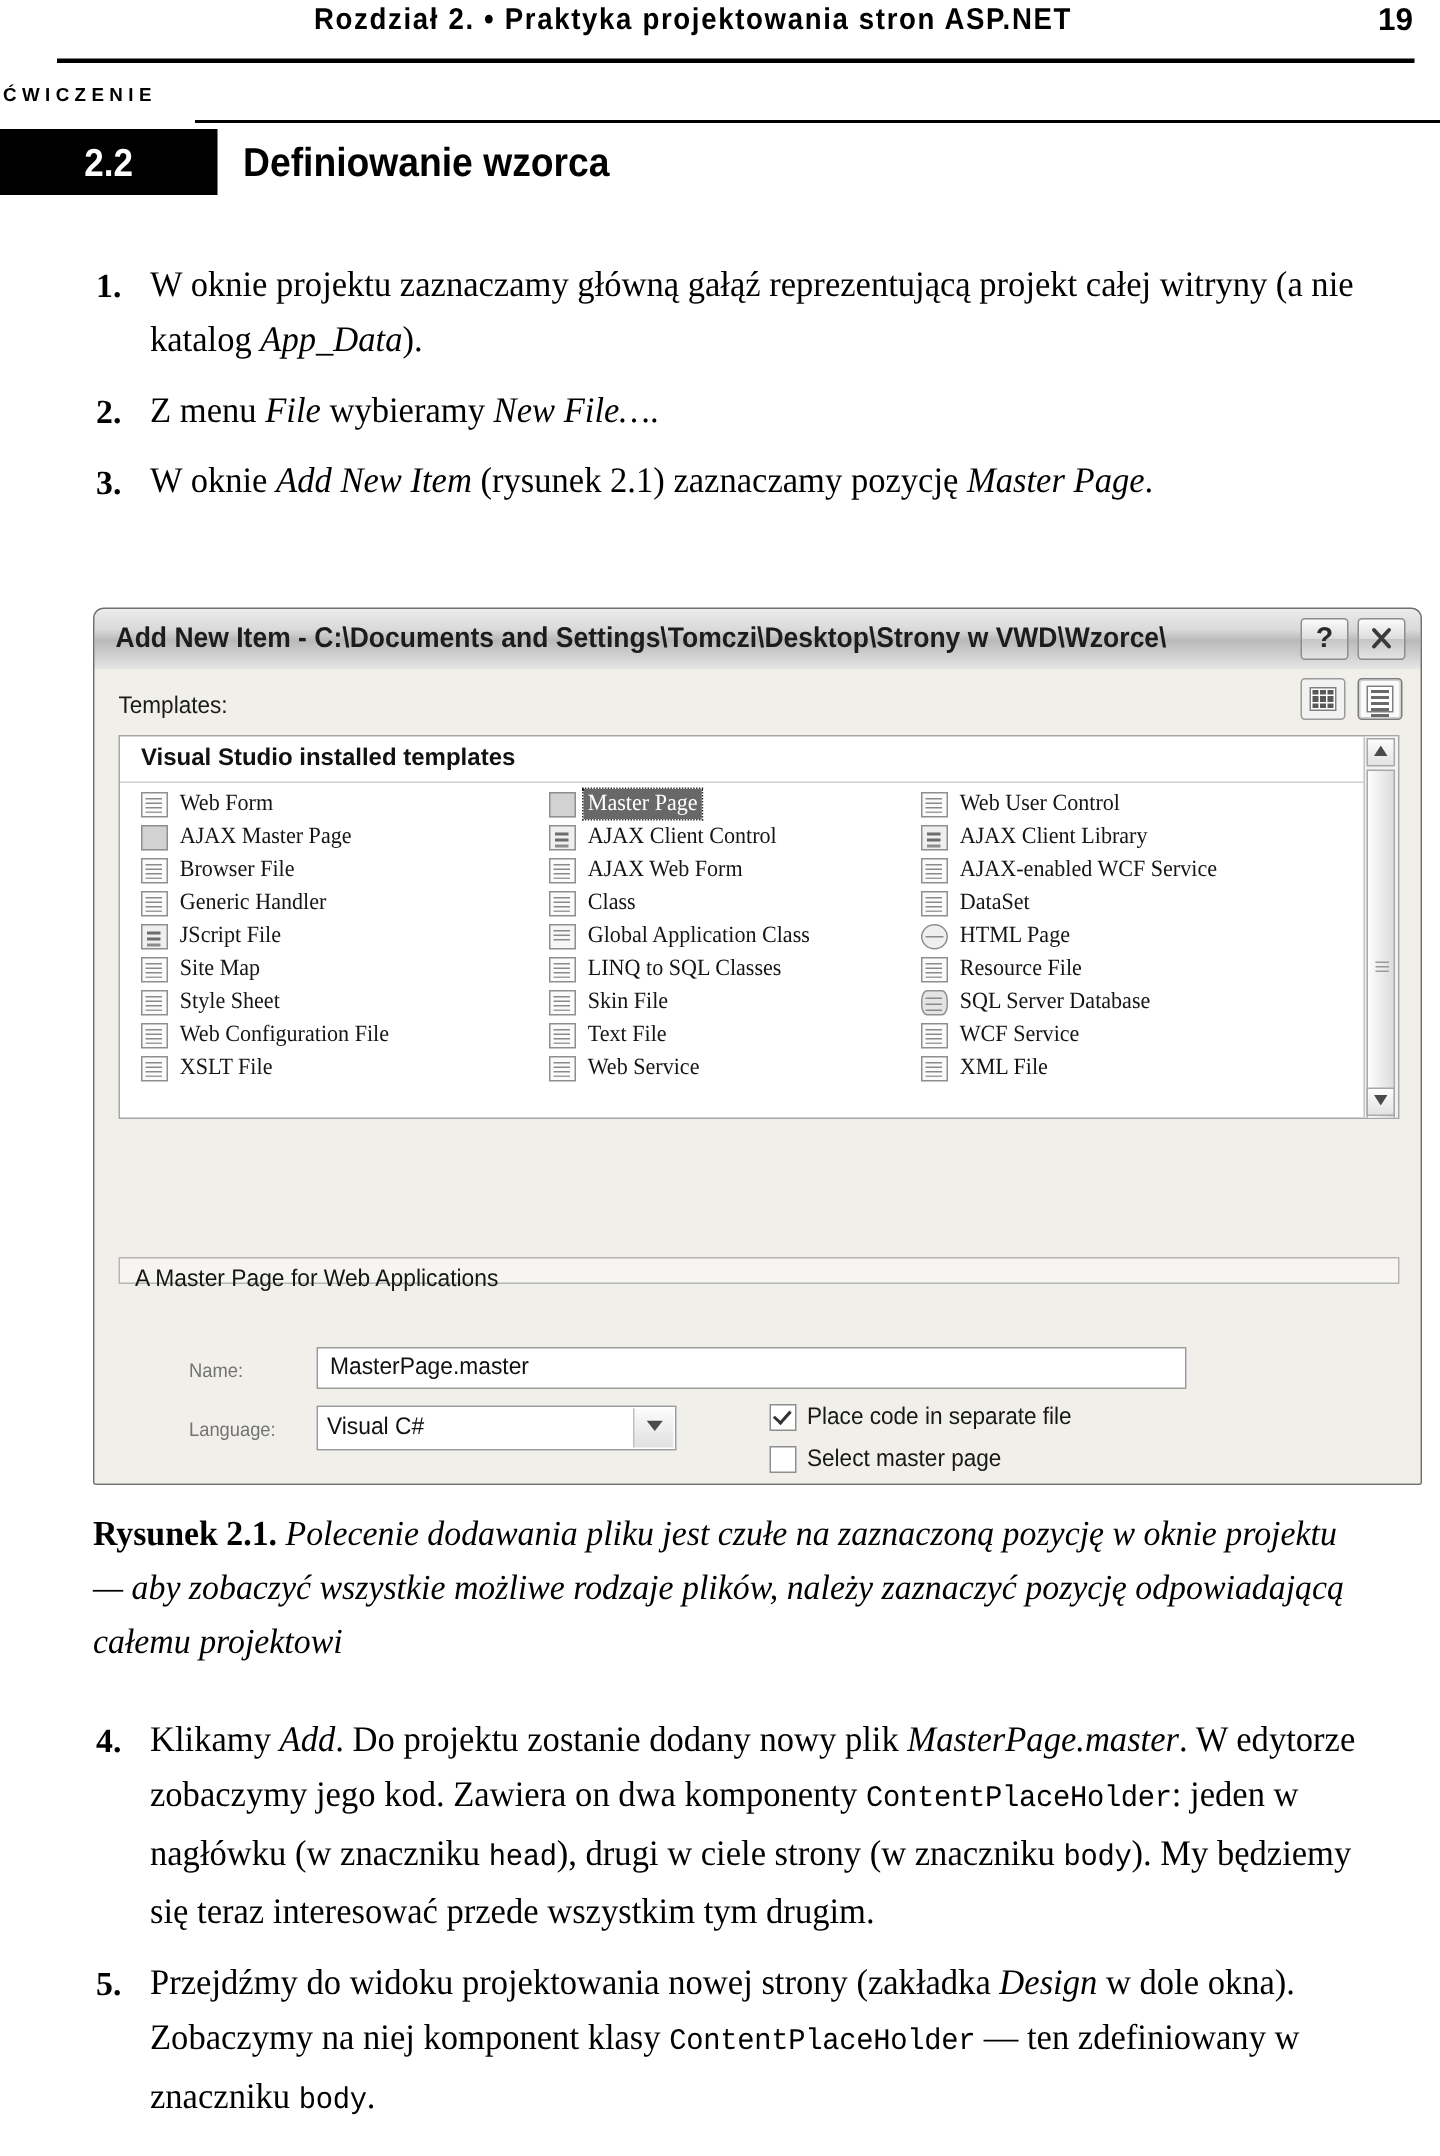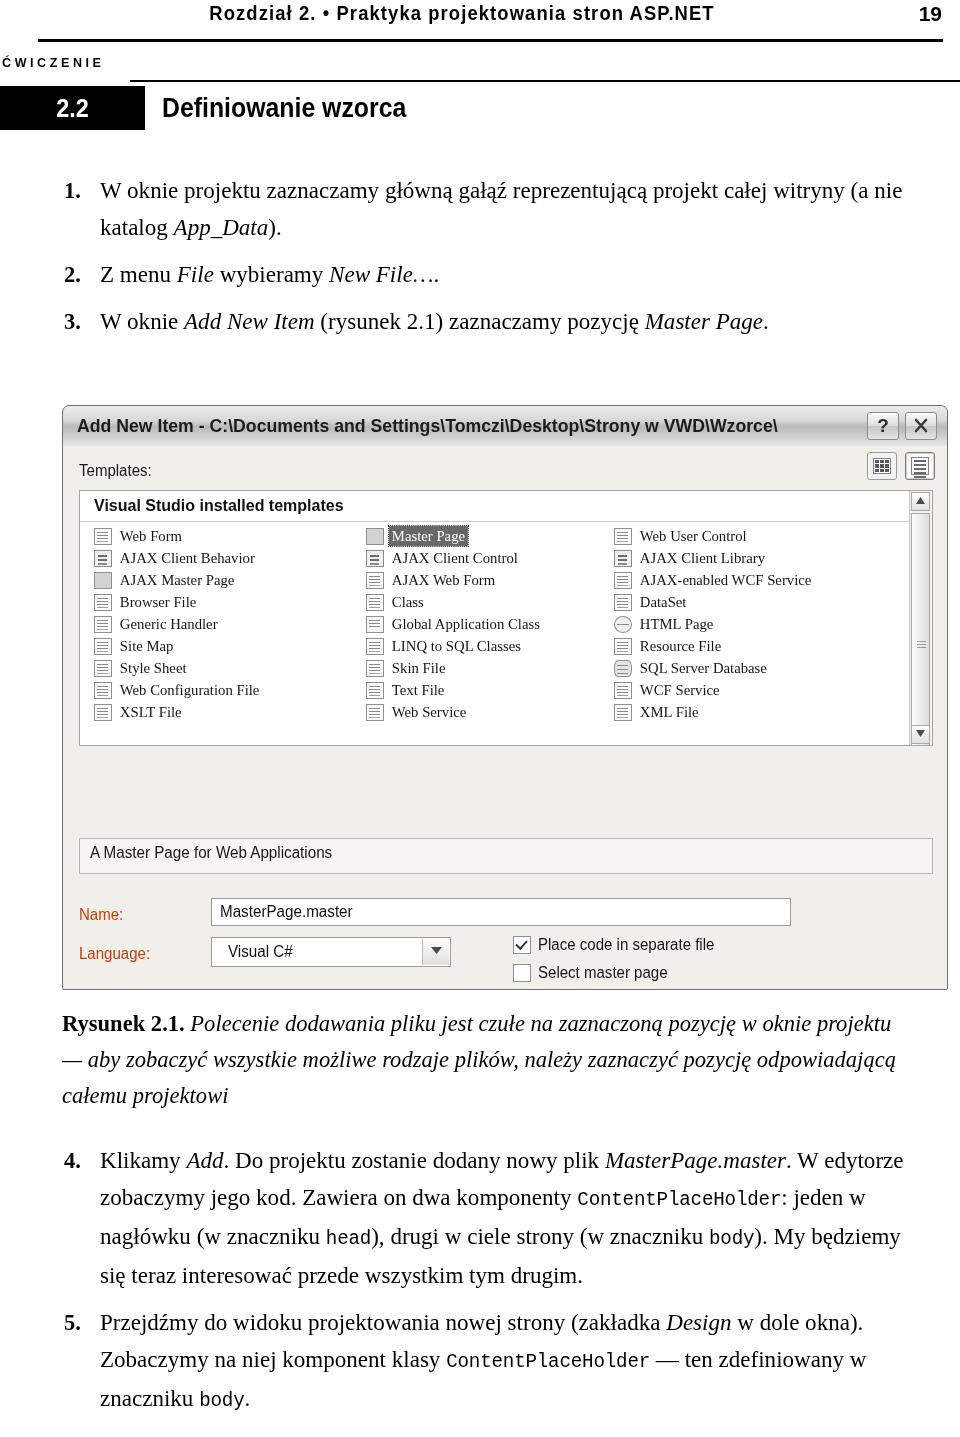--- a/index.html
+++ b/index.html
@@ -345,34 +345,34 @@
     position: absolute; left: 1px; top: 22px; width: 19px; height: 262px;
     background: linear-gradient(to right,#fdfdfd,#ededed 50%,#dcdcdc);
     border: 1px solid #a8a8a8; box-sizing: border-box;
   }
   .vs-grip { position:absolute; left:5px; top:50%; margin-top:-3px; width:9px; height:1px;
              background:#9a9a9a; box-shadow:0 3px 0 #9a9a9a, 0 6px 0 #9a9a9a;}
 
   .desc-bar {
     position: absolute;
     left: 16px; right: 14px; top: 392px;
-    height: 36px;
+    height: 18px;
     background: #f6f5f2;
     border: 1px solid #b5b5b5;
     box-sizing: border-box;
     font-size: 16px;
     color: #161616;
     line-height: 28px;
     padding-left: 10px;
   }
   .desc-bar span { display:inline-block; transform: scaleX(0.95); transform-origin:left center; }
 
   .frm-label {
     position: absolute;
-    font-size: 16px; color:#c2410c;
+    font-size: 13px; color:#737373;margin-left:47px;
   }
   .frm-label span{ display:inline-block; transform:scaleX(0.94); transform-origin:left center;}
   .lbl-name { left: 16px; top: 460px; }
   .lbl-lang { left: 16px; top: 499px; }
 
   .name-input {
     position: absolute;
     left: 148px; top: 452px; width: 580px; height: 28px;
     background: #fff;
     border: 1px solid #9c9c9c;
@@ -383,21 +383,21 @@
   }
   .name-input span{ display:inline-block; transform:scaleX(0.95); transform-origin:left center;}
 
   .lang-select {
     position: absolute;
     left: 148px; top: 491px; width: 240px; height: 30px;
     background: #fff;
     border: 1px solid #9c9c9c;
     box-sizing: border-box;
     font-size: 16px; color:#111;
-    padding-left: 16px; line-height: 28px;
+    padding-left: 6px; line-height: 28px;
   }
   .lang-select span{ display:inline-block; transform:scaleX(0.95); transform-origin:left center;}
   .lang-arrow {
     position: absolute;
     right: 1px; top: 1px; width: 26px; height: 26px;
     background: linear-gradient(to bottom,#fcfcfc,#e0e0e0);
     border-left: 1px solid #bdbdbd;
   }
   .lang-arrow svg{ display:block; margin:8px auto;}
 
@@ -498,34 +498,34 @@
     <div class="list-pane">
       <div class="group-head group-vs">Visual Studio installed templates</div>
 
       <div class="cols">
         <div class="col col-1" id="col-1">
             <div class="tpl-item">
               <span class="ic page"></span>
               <span class="tname">Web Form</span>
             </div>
             <div class="tpl-item">
-              <span class="ic scriptish"></span>
-              <span class="tname">AJAX Client Behavior</span>
-            </div>
-            <div class="tpl-item">
               <span class="ic master"></span>
               <span class="tname">AJAX Master Page</span>
             </div>
             <div class="tpl-item">
               <span class="ic page"></span>
               <span class="tname">Browser File</span>
             </div>
             <div class="tpl-item">
               <span class="ic page"></span>
               <span class="tname">Generic Handler</span>
+            </div>
+            <div class="tpl-item">
+              <span class="ic scriptish"></span>
+              <span class="tname">JScript File</span>
             </div>
             <div class="tpl-item">
               <span class="ic page"></span>
               <span class="tname">Site Map</span>
             </div>
             <div class="tpl-item">
               <span class="ic page"></span>
               <span class="tname">Style Sheet</span>
             </div>
             <div class="tpl-item">

